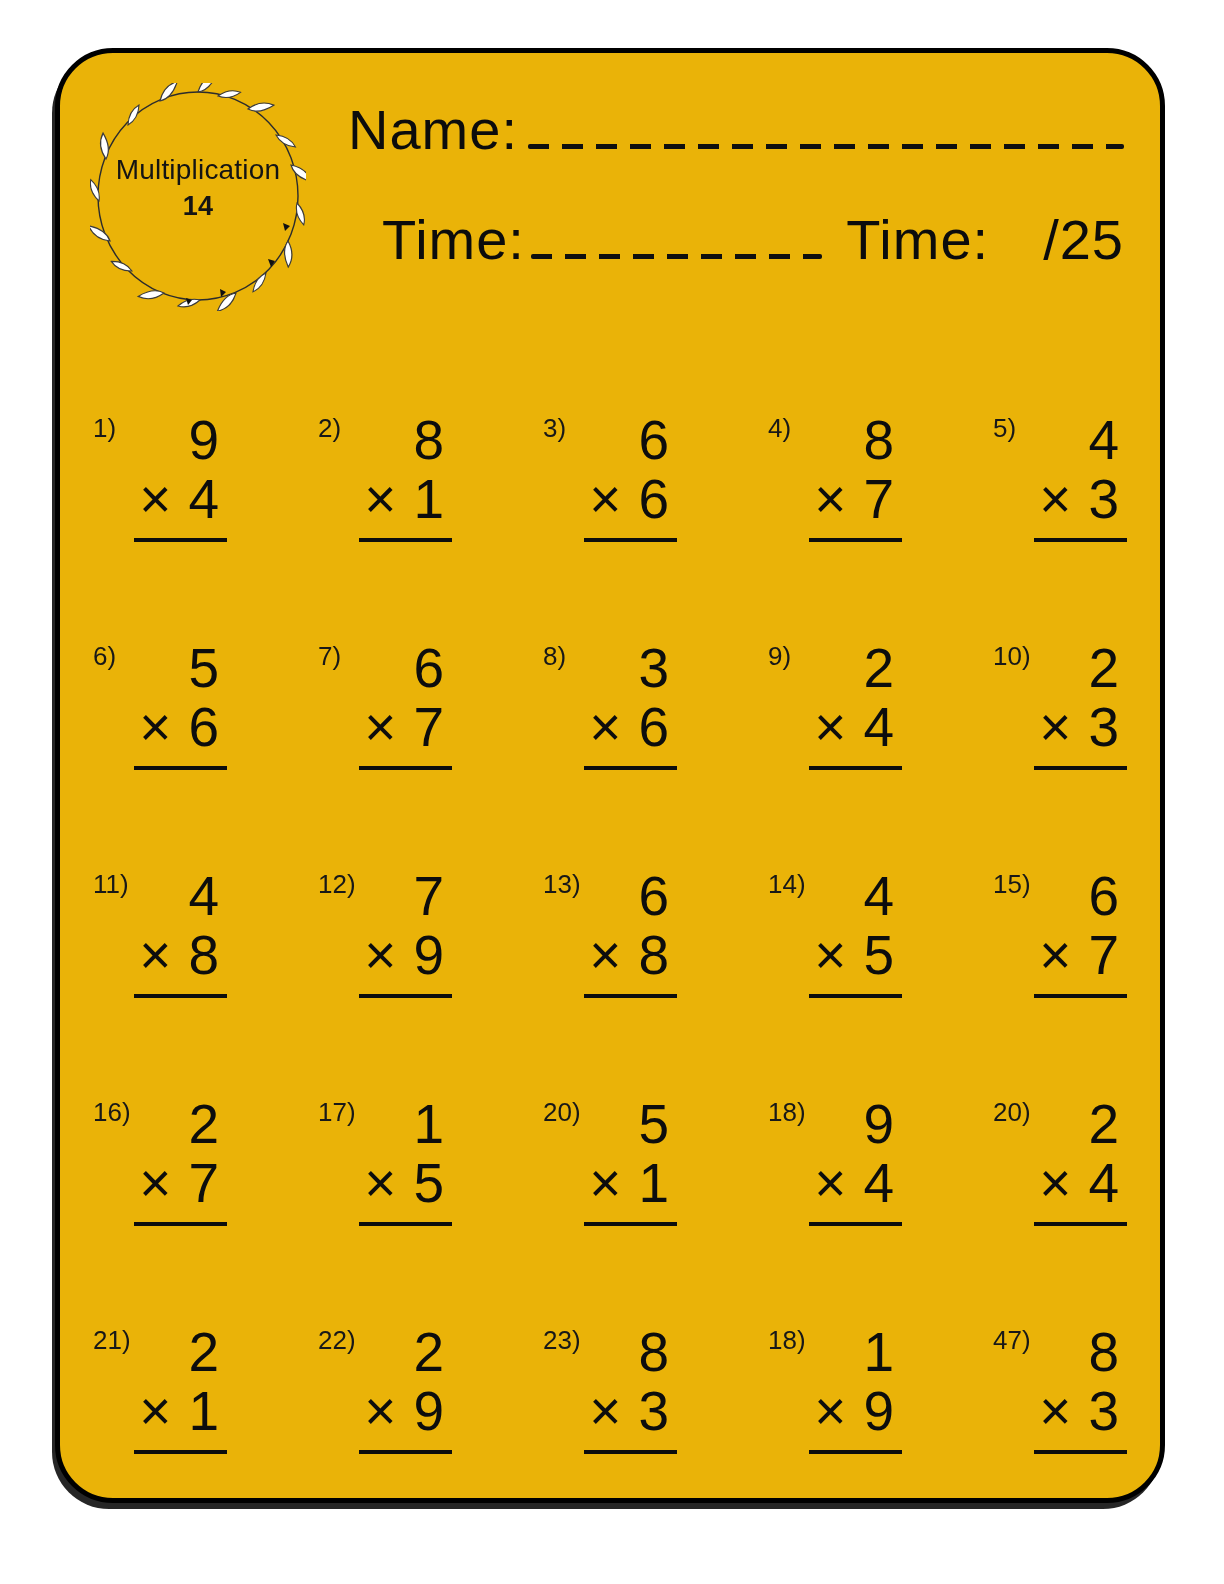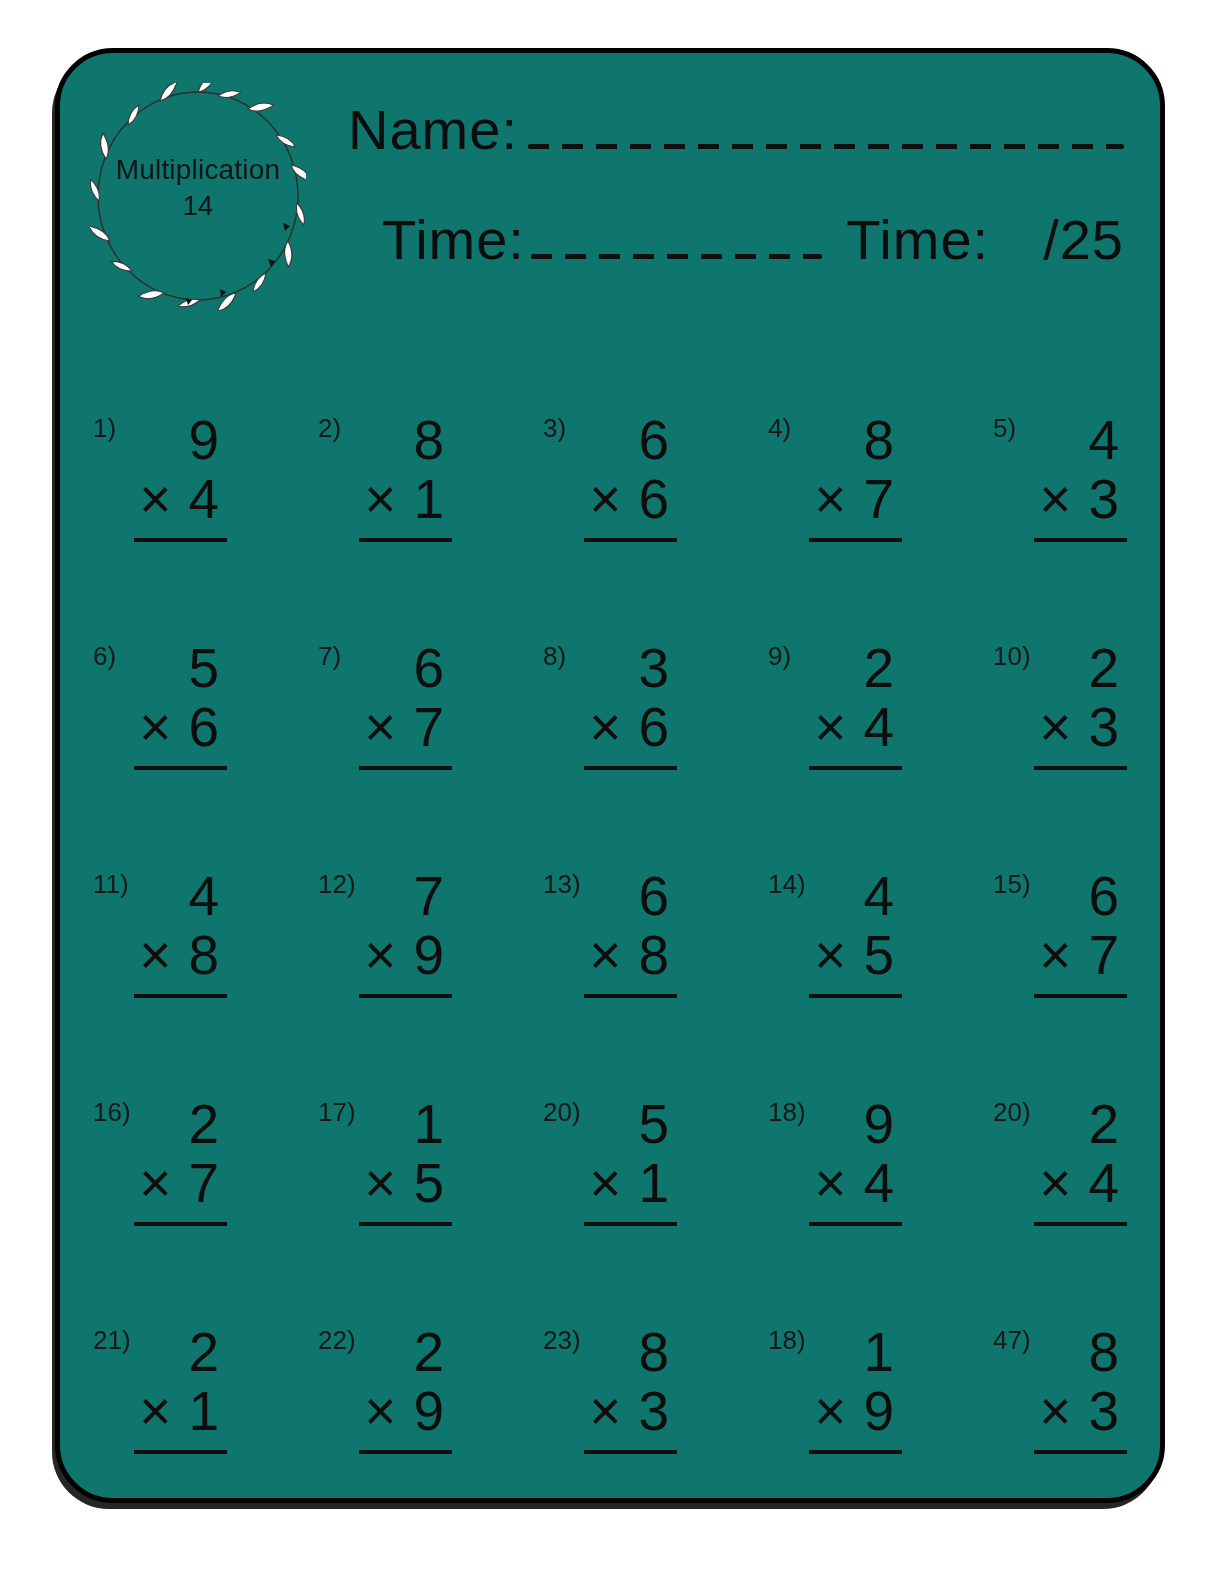--- a/index.html
+++ b/index.html
@@ -3,32 +3,32 @@
 <meta charset="utf-8">
 <style>
   html,body{margin:0;padding:0;background:#ffffff;}
   body{
     width:1224px;height:1584px;position:relative;
     font-family:"Liberation Sans",sans-serif;color:#111;
     -webkit-font-smoothing:antialiased;
   }
   .sheet{
     position:absolute;left:55px;top:48px;width:1110px;height:1455px;
-    border:5px solid #000;border-radius:58px;background:#0f766e;
+    border:5px solid #000;border-radius:58px;background:#eab308;
     box-shadow:-4px 7px 0 -1px rgba(0,0,0,0.85);
     box-sizing:border-box;
   }
   
   .logo{position:absolute;left:30px;top:30px;width:216px;height:228px;}
   .logo svg{position:absolute;left:0;top:0;}
   .logo-text{
     position:absolute;left:0;top:68px;width:100%;text-align:center;
     font-size:28px;line-height:37px;color:#141414;letter-spacing:0.2px;
   }
-  .logo-text .l3{font-size:27px;}
+  .logo-text .l3{font-size:27px;font-weight:bold;}
   
   .row-name{position:absolute;left:288px;top:46px;right:36px;display:flex;align-items:flex-end;}
   .row-time{position:absolute;left:288px;top:156px;right:36px;display:flex;align-items:flex-end;margin-left:34px;}
   .hdr-label{font-size:56px;line-height:62px;color:#0c0c0c;letter-spacing:1px;}
   .dash-line{
     height:5px;margin-bottom:12px;border-radius:2px;
     background:repeating-linear-gradient(90deg,#0f0f0f 0 21px,transparent 21px 34px);
   }
   .dash-fill{flex:1;margin-left:10px;}
   .dash-time{width:306px;margin-left:6px;}

